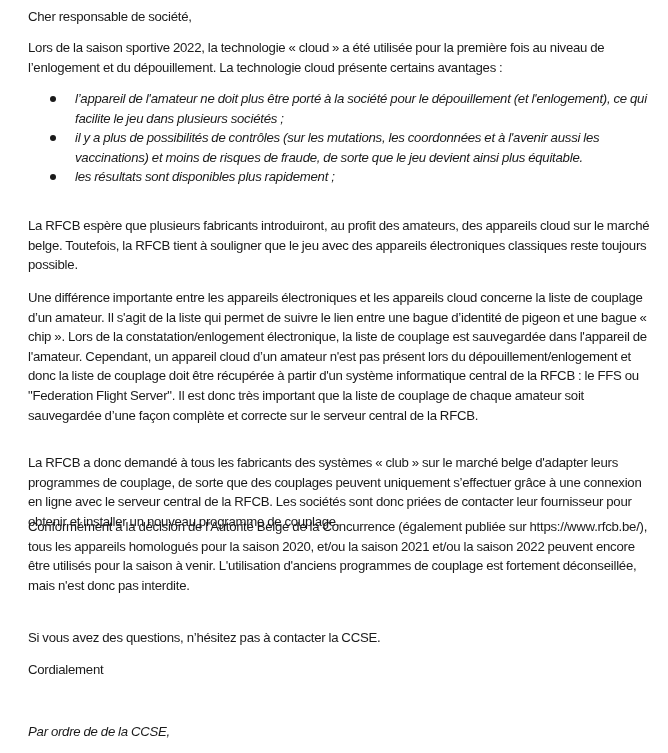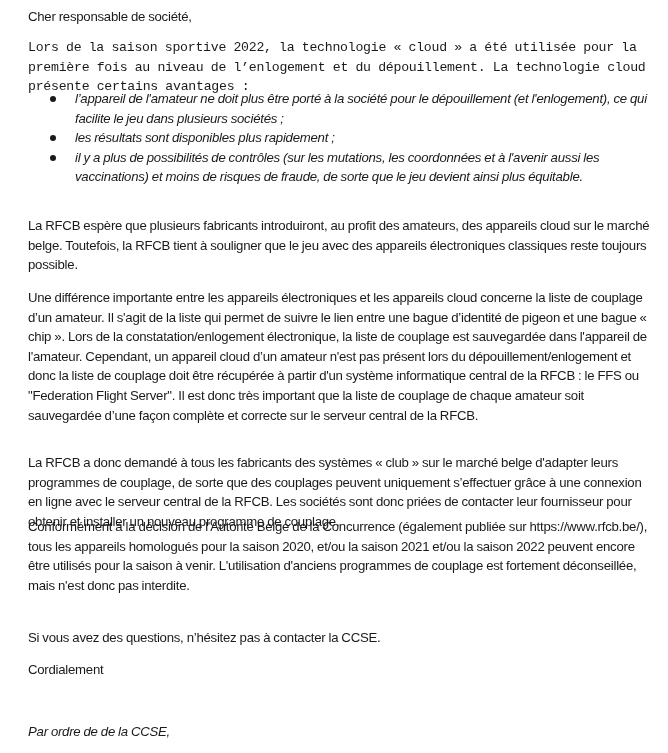--- a/index.html
+++ b/index.html
@@ -53,34 +53,34 @@
       border-radius: 50%;
       background: #1a1a1a;
     }
   </style>
 </head>
 <body>
 
 <div class="doc">
   <p class="p" style="top:7px;">Cher responsable de société,</p>
 
-  <p class="p" style="top:38px;font-family:Liberation Mono, monospace;">Lors de la saison sportive 2022, la technologie « cloud » a été utilisée pour la première fois au niveau de l’enlogement et du dépouillement. La technologie cloud présente certains avantages :</p>
+  <p class="p" style="top:38px;">Lors de la saison sportive 2022, la technologie « cloud » a été utilisée pour la première fois au niveau de l’enlogement et du dépouillement. La technologie cloud présente certains avantages :</p>
 
   <ul class="bullets" style="top:89px;">
     <li>
       <span class="dot"></span>
       <span>l’appareil de l'amateur ne doit plus être porté à la société pour le dépouillement (et l'enlogement), ce qui facilite le jeu dans plusieurs sociétés ;</span>
     </li>
     <li>
       <span class="dot"></span>
-      <span>les résultats sont disponibles plus rapidement ;</span>
+      <span>il y a plus de possibilités de contrôles (sur les mutations, les coordonnées et à l'avenir aussi les vaccinations) et moins de risques de fraude, de sorte que le jeu devient ainsi plus équitable.</span>
     </li>
     <li>
       <span class="dot"></span>
-      <span>il y a plus de possibilités de contrôles (sur les mutations, les coordonnées et à l'avenir aussi les vaccinations) et moins de risques de fraude, de sorte que le jeu devient ainsi plus équitable.</span>
+      <span>les résultats sont disponibles plus rapidement ;</span>
     </li>
   </ul>
 
   <p class="p" style="top:216px;">La RFCB espère que plusieurs fabricants introduiront, au profit des amateurs, des appareils cloud sur le marché belge. Toutefois, la RFCB tient à souligner que le jeu avec des appareils électroniques classiques reste toujours possible.</p>
 
   <p class="p" style="top:288px;">Une différence importante entre les appareils électroniques et les appareils cloud concerne la liste de couplage d’un amateur. Il s'agit de la liste qui permet de suivre le lien entre une bague d’identité de pigeon et une bague « chip ». Lors de la constatation/enlogement électronique, la liste de couplage est sauvegardée dans l'appareil de l'amateur. Cependant, un appareil cloud d’un amateur n'est pas présent lors du dépouillement/enlogement et donc la liste de couplage doit être récupérée à partir d'un système informatique central de la RFCB : le FFS ou "Federation Flight Server". Il est donc très important que la liste de couplage de chaque amateur soit  sauvegardée d’une façon complète et correcte sur le serveur central de la RFCB.</p>
 
   <p class="p" style="top:453px;">La RFCB a donc demandé à tous les fabricants des systèmes « club » sur le marché belge d'adapter leurs programmes de couplage, de sorte que des couplages peuvent uniquement s’effectuer grâce à une connexion en ligne avec le serveur central de la RFCB. Les sociétés sont donc priées de contacter leur fournisseur pour obtenir et installer un nouveau programme de couplage.</p>
 
   <p class="p" style="top:517px;">Conformément à la décision de l'Autorité Belge de la Concurrence (également publiée sur https://www.rfcb.be/), tous les appareils homologués pour la saison 2020, et/ou la saison 2021 et/ou la saison 2022 peuvent encore être utilisés pour la saison à venir. L'utilisation d'anciens programmes de couplage est fortement déconseillée, mais n'est donc pas interdite.</p>

